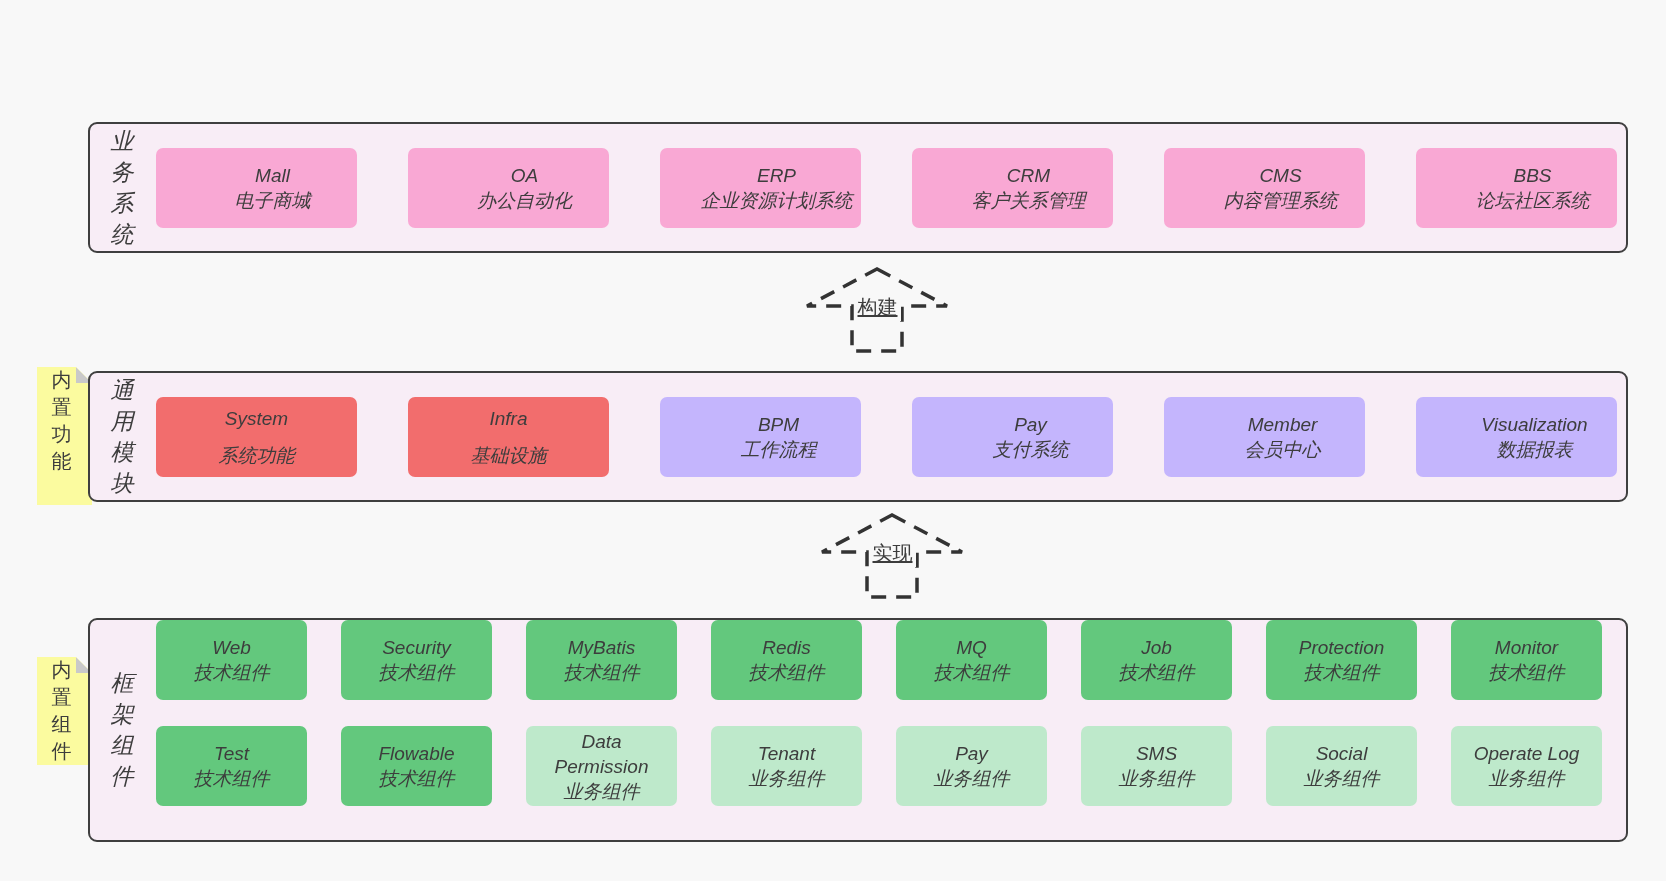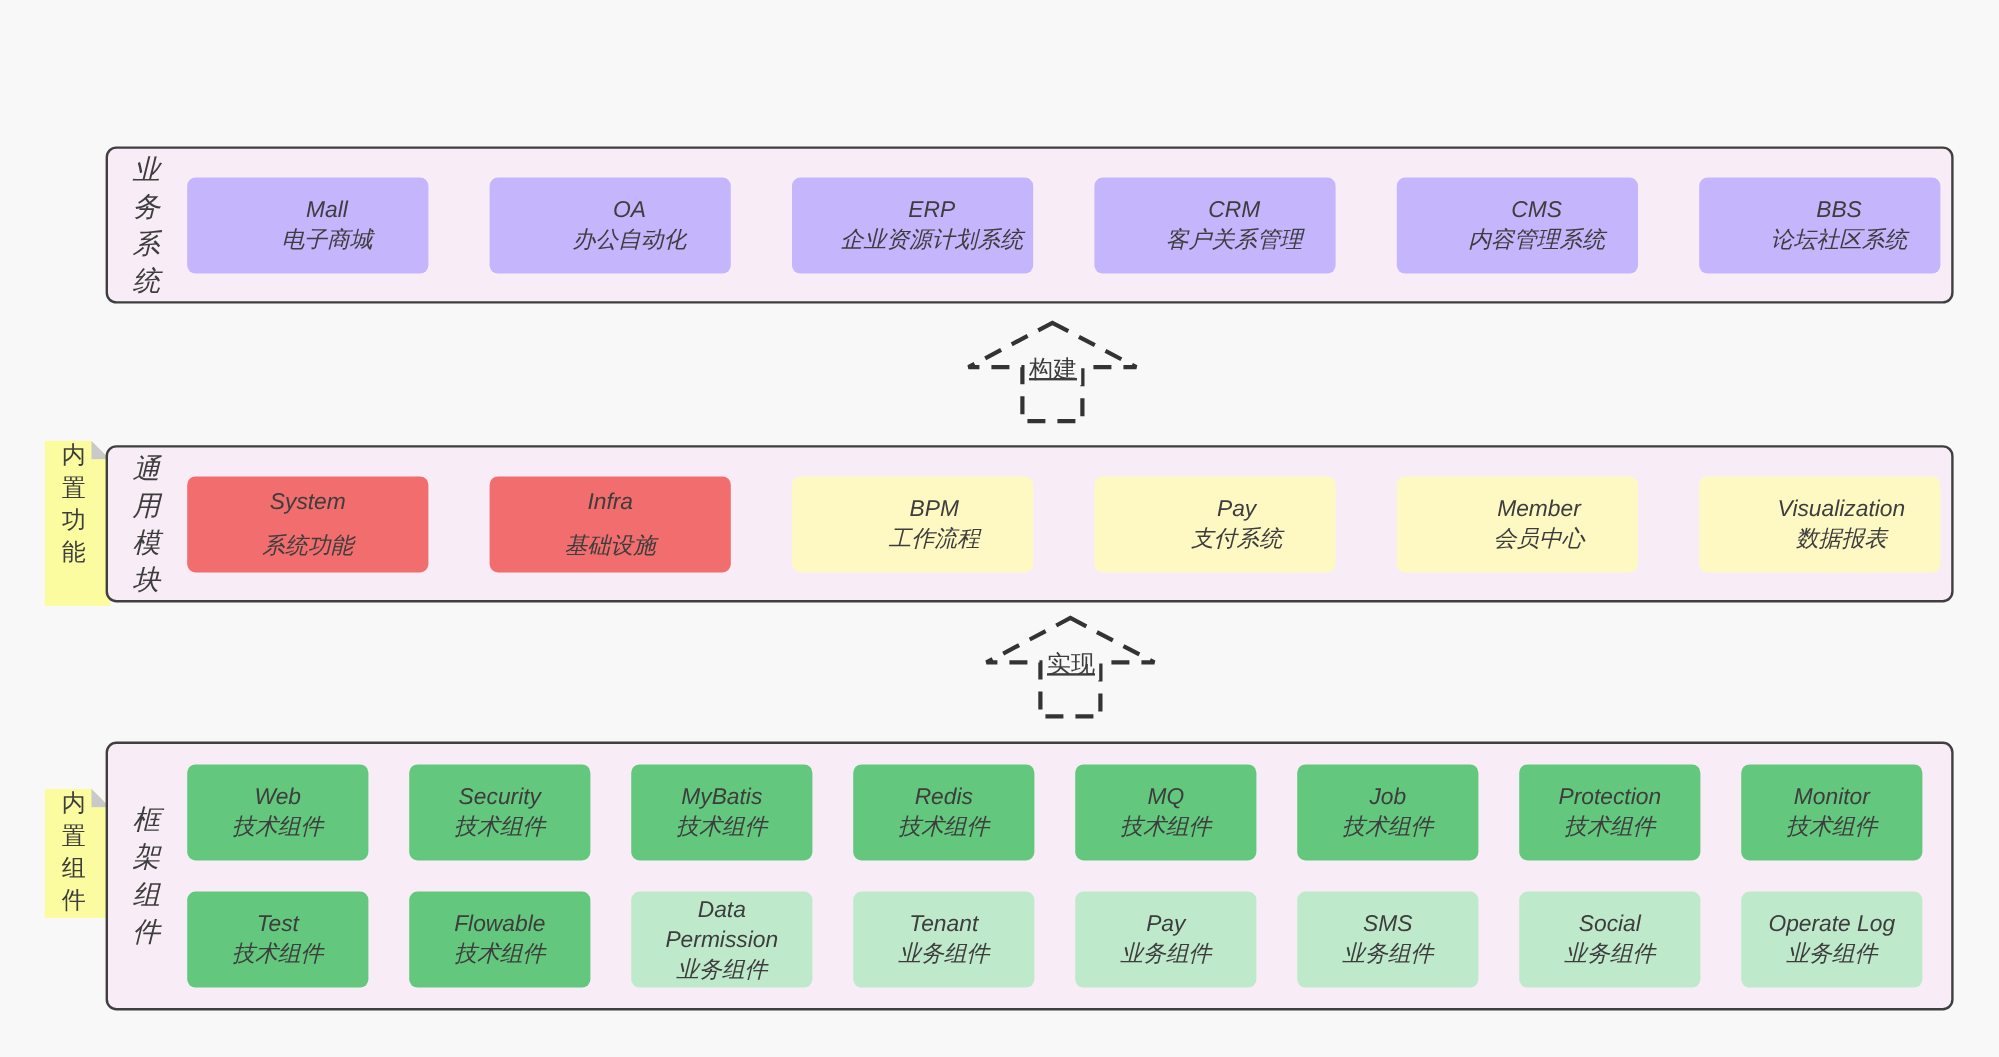--- a/index.html
+++ b/index.html
@@ -17,34 +17,34 @@
   #layer-modules   { top:371px; height:131px; }
   #layer-framework { top:618px; height:224px; }
   .layer-label {
     width:34px; margin-left:15px; align-self:center; text-align:center;
     font-size:23px; line-height:31px; word-break:break-all;
   }
   .boxes {
     flex:1; display:flex; align-items:center; gap:51px; padding-left:17px;
   }
   .grid {
-    flex:1; display:flex; flex-direction:column; justify-content:center;
+    flex:1; display:flex; flex-direction:column; 
     gap:26px; padding-left:17px;
   }
   .grid .row { display:flex; gap:34px; }
   .box {
     width:201px; height:80px; border-radius:7px; box-sizing:border-box;
     display:flex; flex-direction:column; align-items:center; justify-content:center;
     font-size:19px; line-height:25px; text-align:center; flex:none;
   }
   .grid .box { width:151px; }
   .box .t { display:block; padding:0 6px; }
-  .blue   { background:#c4b5fd;padding-left:32px; }
+  .blue   { background:#f9a8d4;padding-left:32px; }
   .red    { background:#f26d6d;gap:12px; }
-  .pink   { background:#fef9c3;padding-left:36px; }
+  .pink   { background:#c4b5fd;padding-left:36px; }
   .green  { background:#63c87d; }
   .lgreen { background:#bee9cb; }
   
   .note {
     position:absolute; left:37px; width:55px; background:#fbfb9f; z-index:0;
     clip-path:polygon(0 0, calc(100% - 16px) 0, 100% 16px, 100% 100%, 0 100%);
     display:flex; justify-content:center;
   }
   #note-features   { top:367px; height:138px; }
   #note-components { top:657px; height:108px; }

